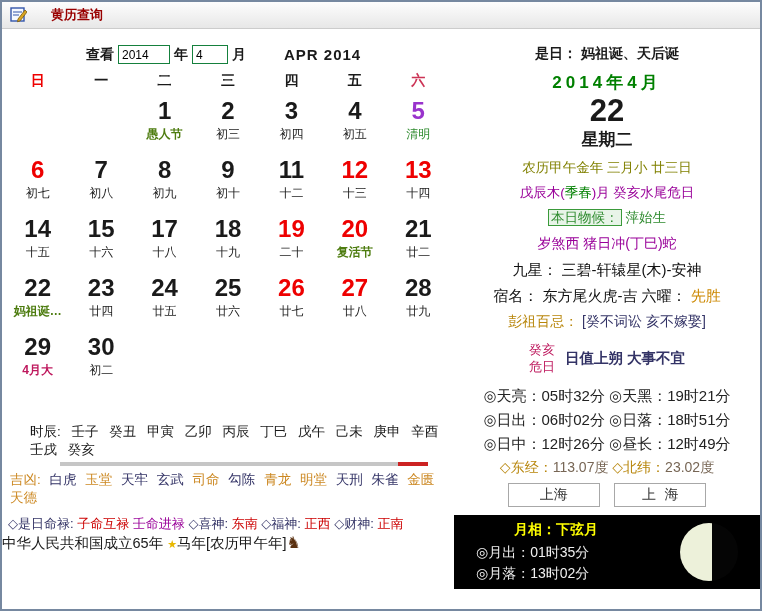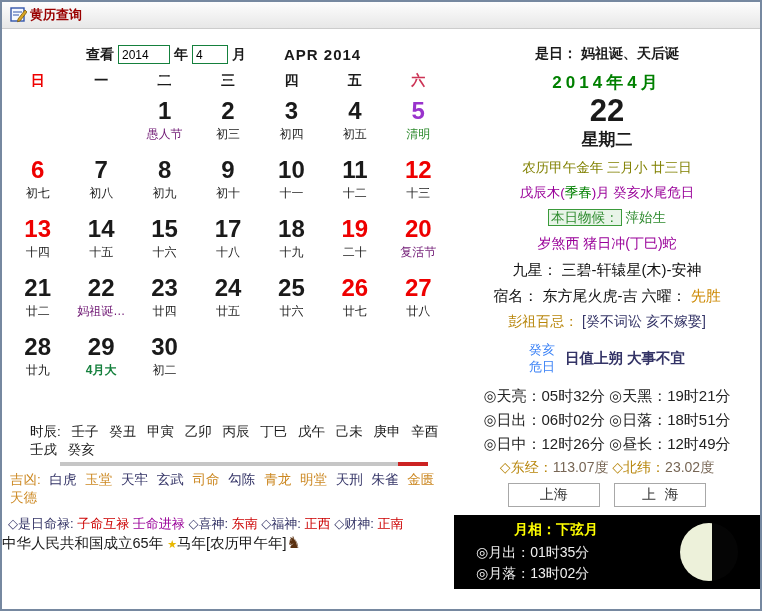--- a/index.html
+++ b/index.html
@@ -2,21 +2,21 @@
 <html><head>
 <meta charset="utf-8">
 <style>
   html,body{margin:0;padding:0;background:#fff;}
   .window{
     width:762px;height:611px;box-sizing:border-box;
     border:2px solid #7688a0;background:#fff;overflow:hidden;
     font-family:"Liberation Sans","DejaVu Sans",sans-serif;color:#1a1a1a;
   }
   .titlebar{height:26px;background:linear-gradient(#fdfdfd,#e7e7e7);
-    border-bottom:1px solid #cccccc;display:flex;align-items:center;padding:0 8px;gap:3px;}
+    border-bottom:1px solid #cccccc;display:flex;align-items:center;padding:0 8px;gap:24px;}
   .titlebar .title{color:#990000;font-weight:bold;font-size:13px;}
   .main{display:flex;}
   .left{width:452px;}
   .right{flex:1;text-align:center;padding-top:12px;}
 
   
   .cal-query{display:flex;align-items:center;margin:16px 0 4px 84px;font-size:14px;font-weight:bold;gap:4px;}
   .cal-query input{height:17px;border:1px solid #15803d;font-size:12px;padding:0 3px;font-family:inherit;}
   .inp-year{width:44px;}
   .inp-month{width:28px;}
@@ -26,23 +26,23 @@
   .weekrow{display:grid;grid-template-columns:repeat(7,1fr);font-size:14px;font-weight:bold;
     text-align:center;margin:8px 4px 0 4px;}
   .calgrid{display:grid;grid-template-columns:repeat(7,1fr);grid-auto-rows:59px;
     text-align:center;margin:2px 4px 0 4px;}
   .cell .dn{display:block;font-size:24px;font-weight:bold;line-height:30px;margin-top:4px;}
   .cell .lu{display:block;font-size:12px;line-height:16px;}
 
   [data-color="red"]{color:#ee0000;}
   [data-color="black"]{color:#1a1a1a;}
   [data-color="purple"]{color:#9933cc;}
-  [data-color="orange"]{color:#701a75;}
+  [data-color="orange"]{color:#4d7c0f;font-weight:bold;}
   [data-color="green"]{color:#2e8b2e;}
-  [data-color="boldblack"]{color:#15803d;font-weight:bold;}
+  [data-color="boldblack"]{color:#be185d;font-weight:bold;}
   [data-color="pink"]{color:#cc3355;}
   [data-color="gold"]{color:#cc8822;}
   [data-color="navy"]{color:#333366;}
 
   
   .shichen{margin:36px 0 0 28px;font-size:13.5px;word-spacing:7px;}
   .bar{margin:3px 0 5px 58px;width:368px;height:4px;display:flex;}
   .bar .g{flex:1;background:#c6c6c6;}
   .bar .r{width:30px;background:#cc2222;}
   .jixiong{margin:2px 0 0 8px;font-size:13.5px;}
@@ -66,21 +66,21 @@
   .r-wuhou{margin:6px 17px;font-size:13.5px;}
   .wuhou-label{border:1px solid #3a9a3a;background:#e8f4e8;color:#2e8b2e;padding:0 2px;}
   .wuhou-val{color:#2e8b2e;}
   .r-suisha{color:#990099;font-size:14px;margin:8px 0;}
   .r-jiuxing,.r-xiu,.r-zhiri{font-size:15px;margin:7px 0;color:#111;}
   .orange-inline{color:#cc8800;}
   .r-pengzu{font-size:14px;margin:6px 0;}
   .pengzu-label{color:#b8860b;}
   .pengzu-val{color:#333366;}
   .r-weiri{display:flex;justify-content:center;align-items:center;gap:10px;margin:10px 0 12px;}
-  .weiri-gz{color:#3b82f6;font-size:13px;line-height:17px;}
+  .weiri-gz{color:#be185d;font-size:13px;line-height:17px;}
   .weiri-note{color:#333366;font-weight:bold;font-size:14.5px;}
   .r-times{font-size:15px;color:#222;margin:5px 0;}
   .r-coords{font-size:14px;margin:5px 0;}
   .coord-label{color:#b8860b;}
   .coord-val{color:#776655;}
   .city-row{margin:6px 0 8px;}
   .city-row input{width:86px;height:20px;border:1px solid #a8a8a8;font-size:14px;
     text-align:center;margin:0 5px;font-family:Liberation Mono, monospace;color:#333;}
   .moon-panel{background:#000;height:74px;display:flex;align-items:center;}
   .moon-text{text-align:left;padding-left:22px;}
@@ -164,24 +164,20 @@
           </div>
         <div class="cell">
             <span class="dn" data-color="black">8</span>
             <span class="lu" data-color="black">初九</span>
           </div>
         <div class="cell">
             <span class="dn" data-color="black">9</span>
             <span class="lu" data-color="black">初十</span>
           </div>
         <div class="cell">
-            <span class="dn" data-color="black">10</span>
-            <span class="lu" data-color="black">十一</span>
-          </div>
-        <div class="cell">
             <span class="dn" data-color="black">11</span>
             <span class="lu" data-color="black">十二</span>
           </div>
         <div class="cell">
             <span class="dn" data-color="red">12</span>
             <span class="lu" data-color="black">十三</span>
           </div>
         <div class="cell">
             <span class="dn" data-color="red">13</span>
             <span class="lu" data-color="black">十四</span>

